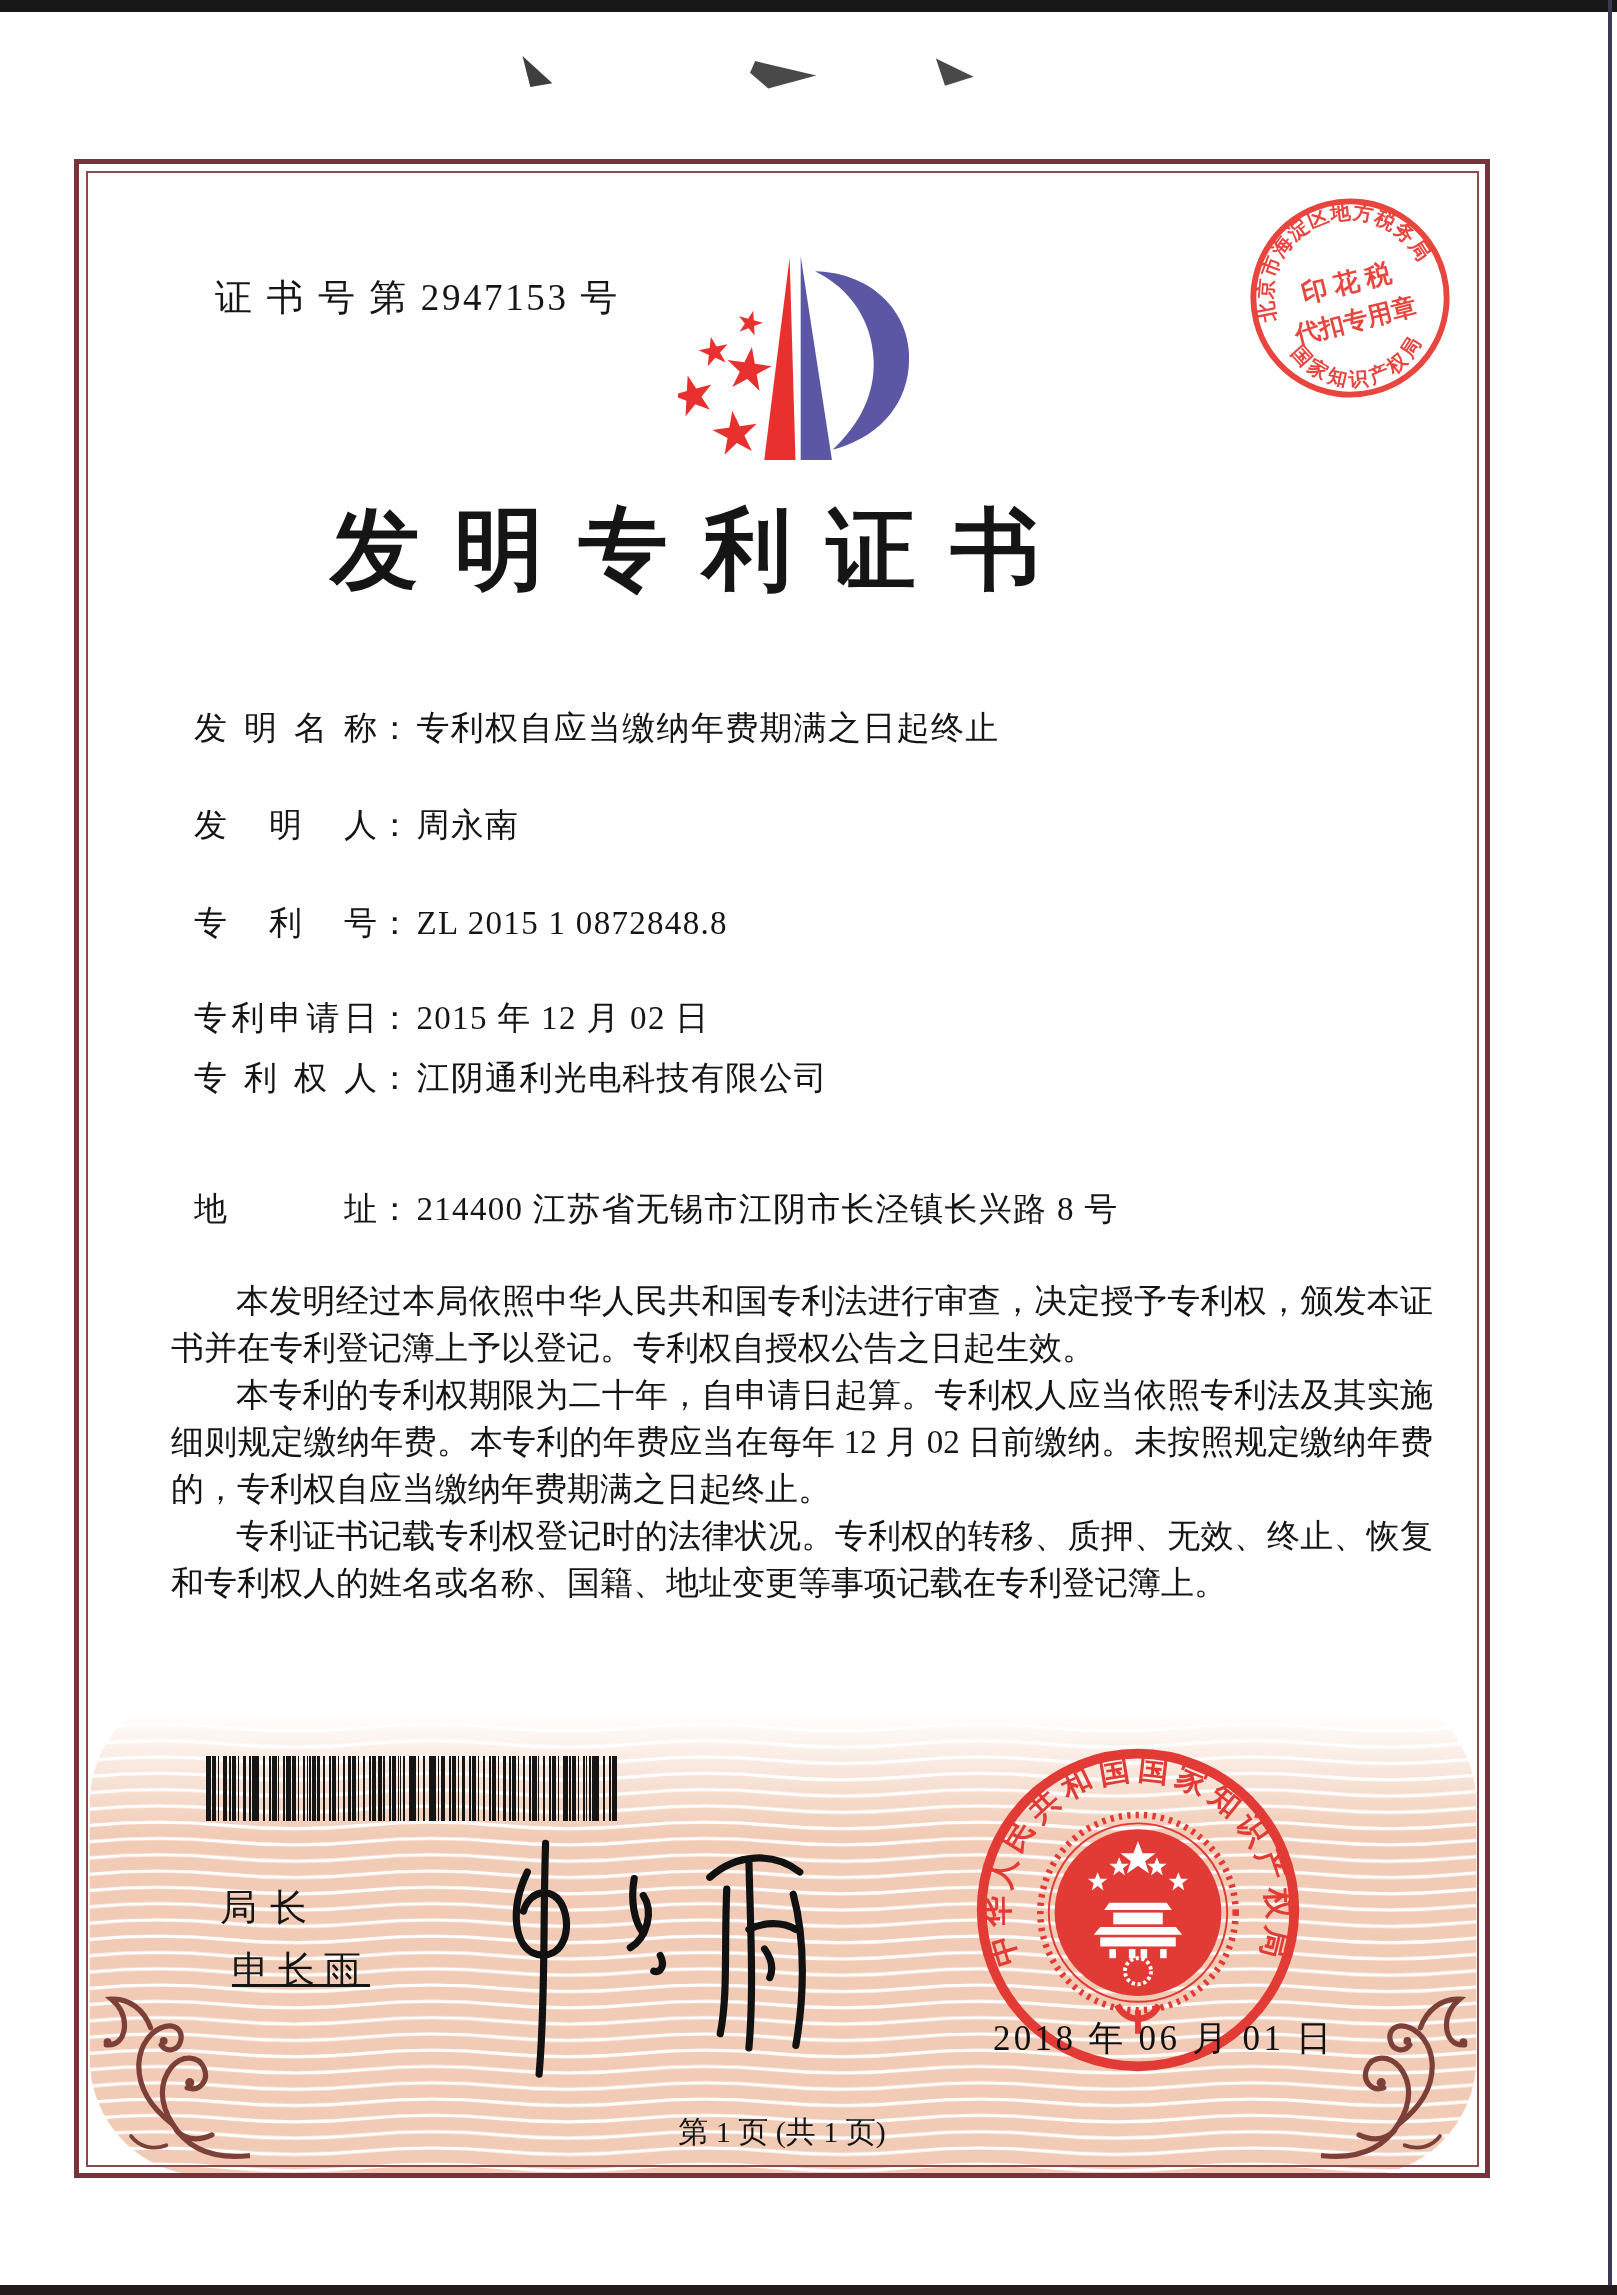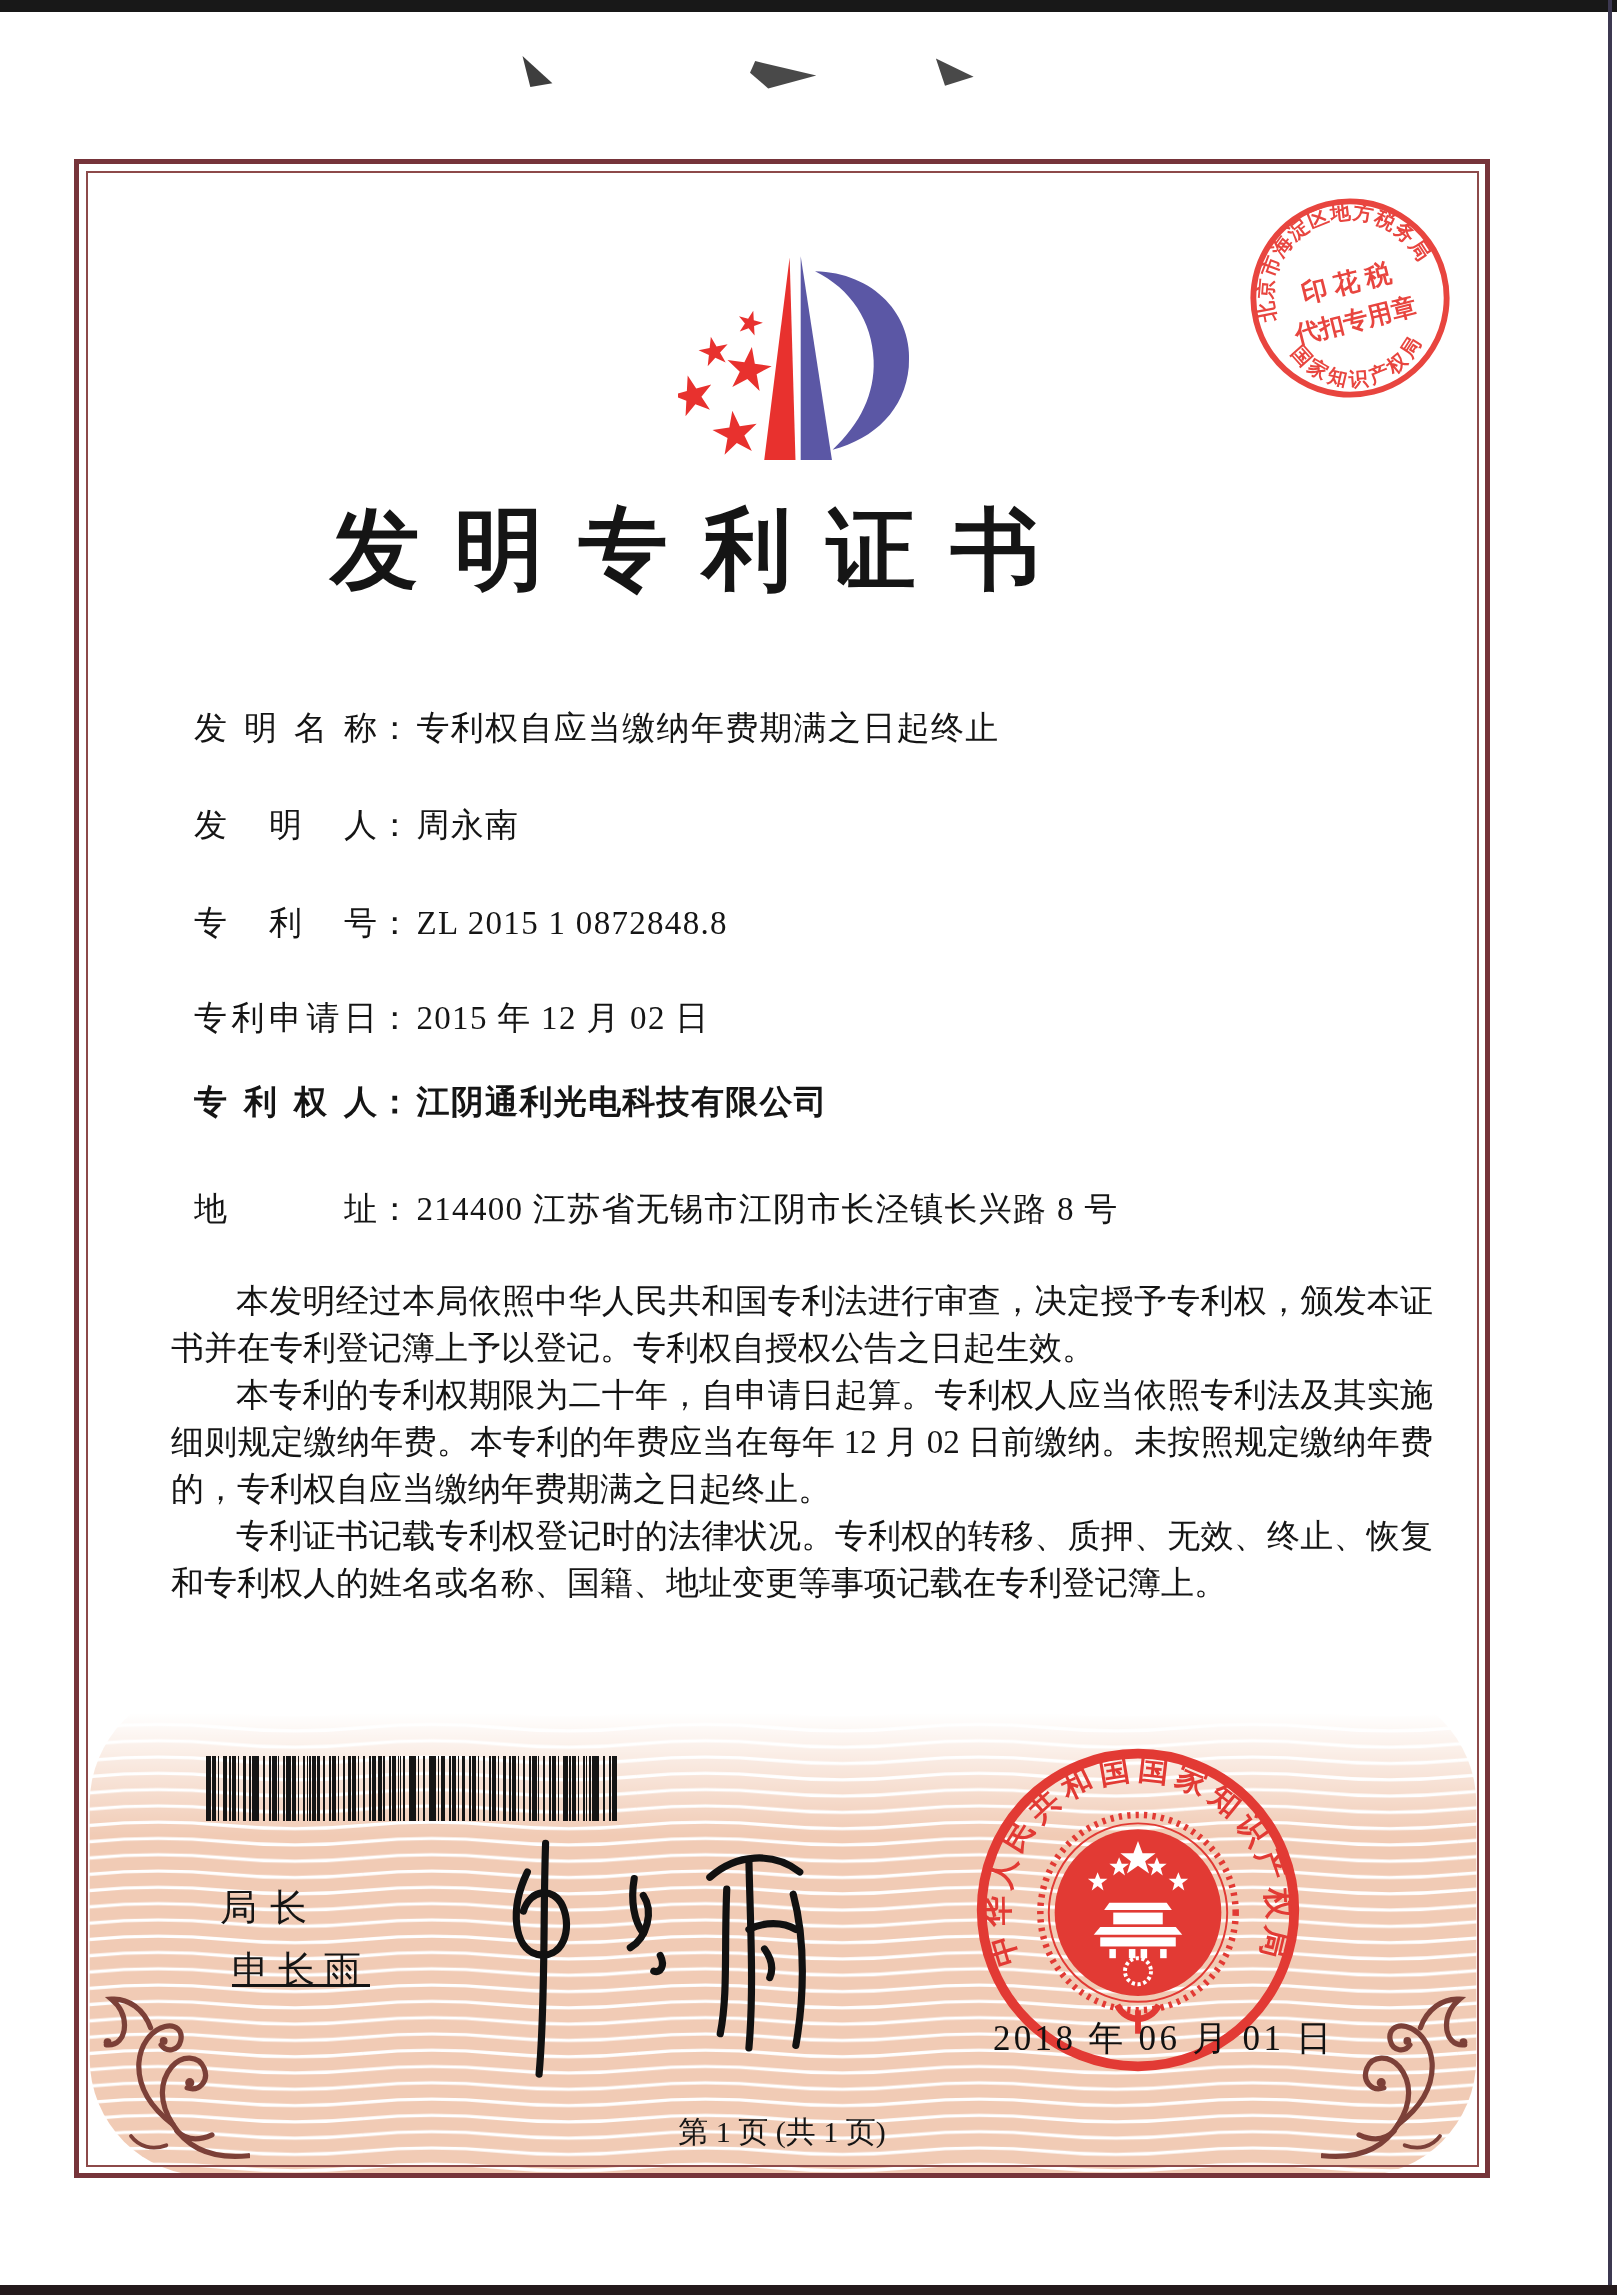--- a/index.html
+++ b/index.html
@@ -99,20 +99,21 @@
     </g>
     <circle cx="92" cy="142" r="7" fill="#7c4038"></circle>
     <circle cx="132" cy="78" r="6" fill="#7c4038"></circle>
     <circle cx="218" cy="80" r="6" fill="#7c4038"></circle>
   </svg>
 
   <div class="frame-outer">
     <div class="frame-inner"></div>
   </div>
 
+  <div class="cert-no">证 书 号 第 2947153 号</div>
 
   <svg class="logo" width="248" height="211" viewBox="0 0 380 324">
     <defs>
       <polygon id="star" points="0,-1 -0.225,-0.309 -0.951,-0.309 -0.363,0.118 -0.588,0.809 0,0.382 0.588,0.809 0.363,0.118 0.951,-0.309 0.225,-0.309" fill="#e8312e"></polygon>
     </defs>
     <path d="M 210,28 C 300,30 362,95 354,175 C 348,240 302,285 237,302 C 280,262 302,215 300,165 C 298,105 265,55 210,28 Z" fill="#5b57a5"></path>
     <polygon points="171,7 132,318 180,318" fill="#e8312e"></polygon>
     <polygon points="188,5 188,318 236,318" fill="#5b57a5"></polygon>
     <use href="#star" transform="translate(110,108) scale(20) rotate(15)"></use>
     <use href="#star" transform="translate(55,152) scale(24) rotate(-12)"></use>
@@ -139,21 +140,21 @@
     </g>
   </svg>
 
   <div class="title">发明专利证书</div>
 
   <div id="fields-host">
       <div class="row" style="top: 706px;"><span class="flabel">发 明 名 称</span><span class="colon">：</span><span class="fvalue">专利权自应当缴纳年费期满之日起终止</span></div>
       <div class="row" style="top: 803px;"><span class="flabel">发 明 人</span><span class="colon">：</span><span class="fvalue">周永南</span></div>
       <div class="row" style="top: 901px;"><span class="flabel">专 利 号</span><span class="colon">：</span><span class="fvalue">ZL 2015 1 0872848.8</span></div>
       <div class="row" style="top: 996px;"><span class="flabel">专利申请日</span><span class="colon">：</span><span class="fvalue">2015 年 12 月 02 日</span></div>
-      <div class="row" style="top: 1080px; font-weight: bold;"><span class="flabel">专 利 权 人</span><span class="colon">：</span><span class="fvalue">江阴通利光电科技有限公司</span></div>
+      <div class="row" style="top: 1056px;"><span class="flabel">专 利 权 人</span><span class="colon">：</span><span class="fvalue">江阴通利光电科技有限公司</span></div>
       <div class="row" style="top: 1187px;"><span class="flabel">地 址</span><span class="colon">：</span><span class="fvalue">214400 江苏省无锡市江阴市长泾镇长兴路 8 号</span></div>
     </div>
 
 
   <div class="body-text" id="body-host">
       <p>本发明经过本局依照中华人民共和国专利法进行审查，决定授予专利权，颁发本证书并在专利登记簿上予以登记。专利权自授权公告之日起生效。</p>
       <p>本专利的专利权期限为二十年，自申请日起算。专利权人应当依照专利法及其实施细则规定缴纳年费。本专利的年费应当在每年 12 月 02 日前缴纳。未按照规定缴纳年费的，专利权自应当缴纳年费期满之日起终止。</p>
       <p>专利证书记载专利权登记时的法律状况。专利权的转移、质押、无效、终止、恢复和专利权人的姓名或名称、国籍、地址变更等事项记载在专利登记簿上。</p>
     </div>
 

